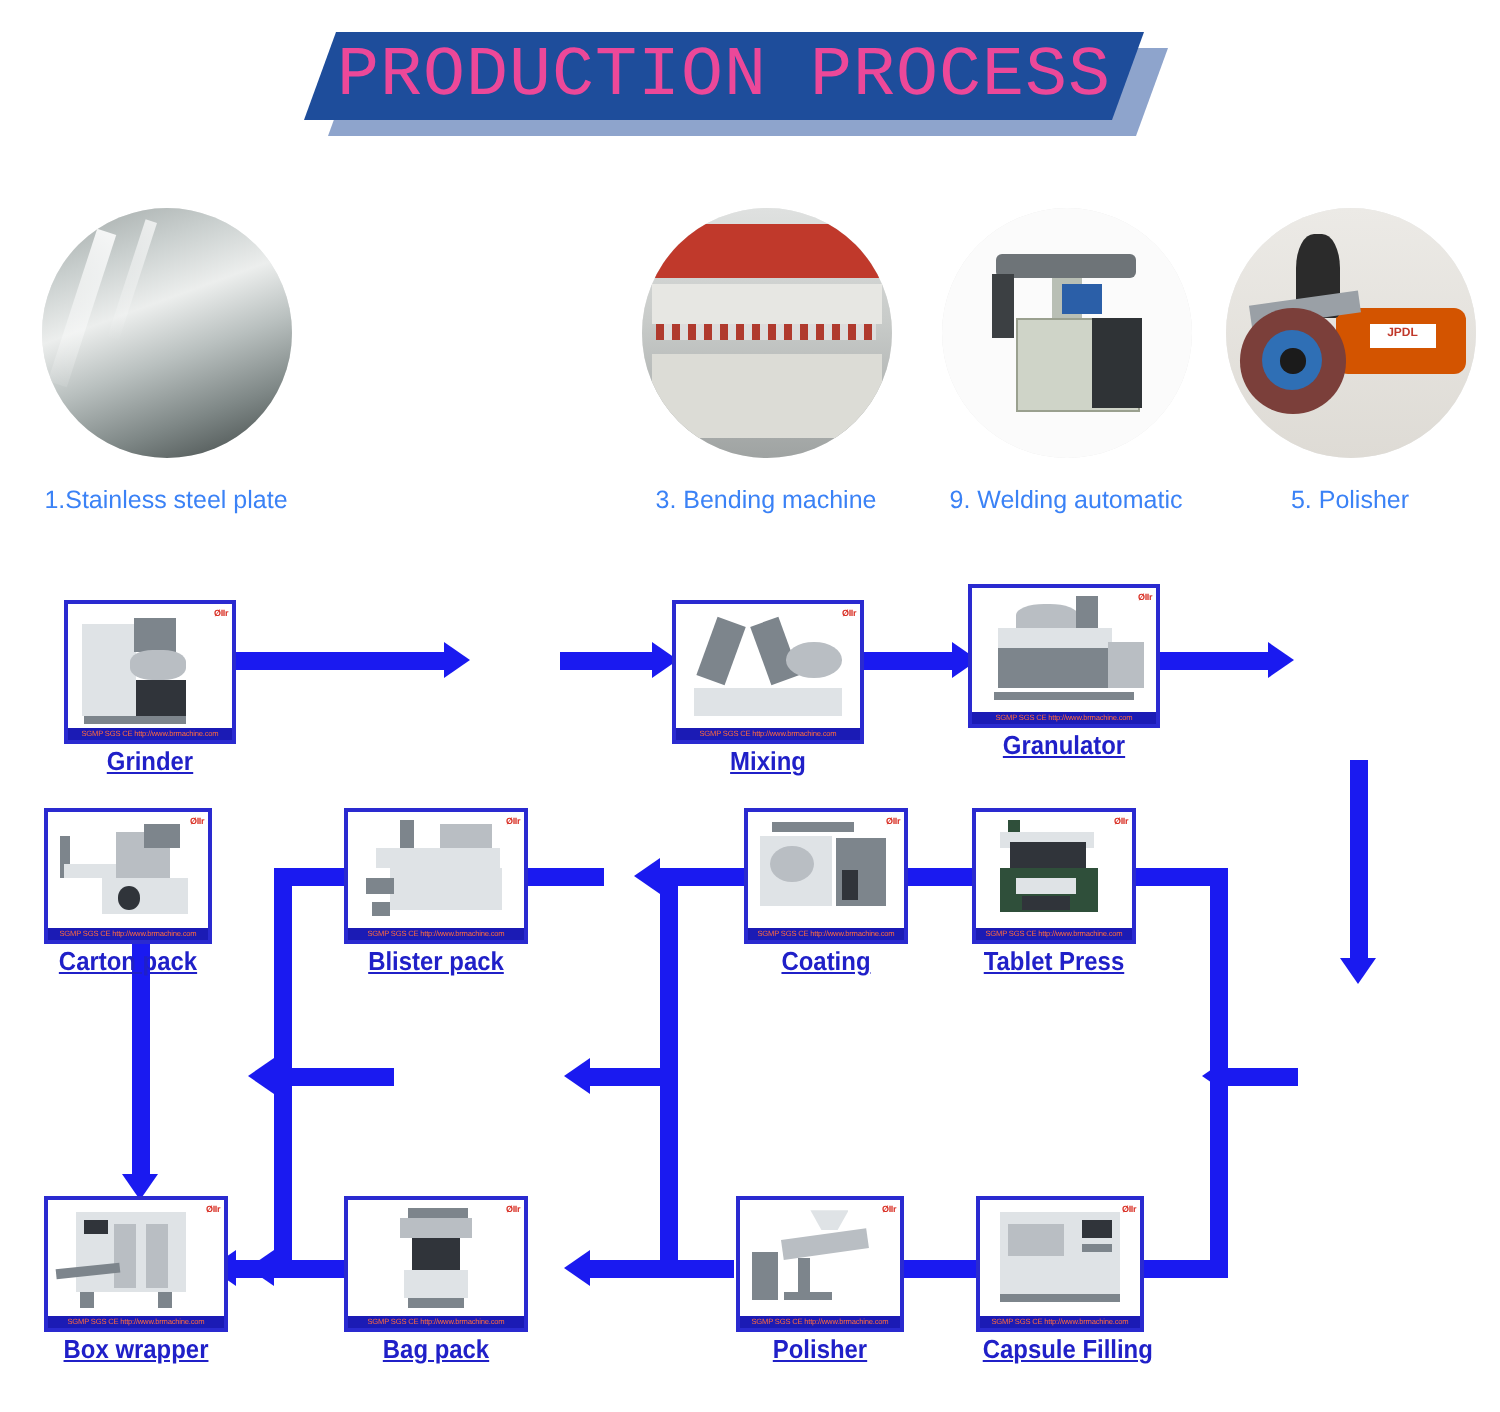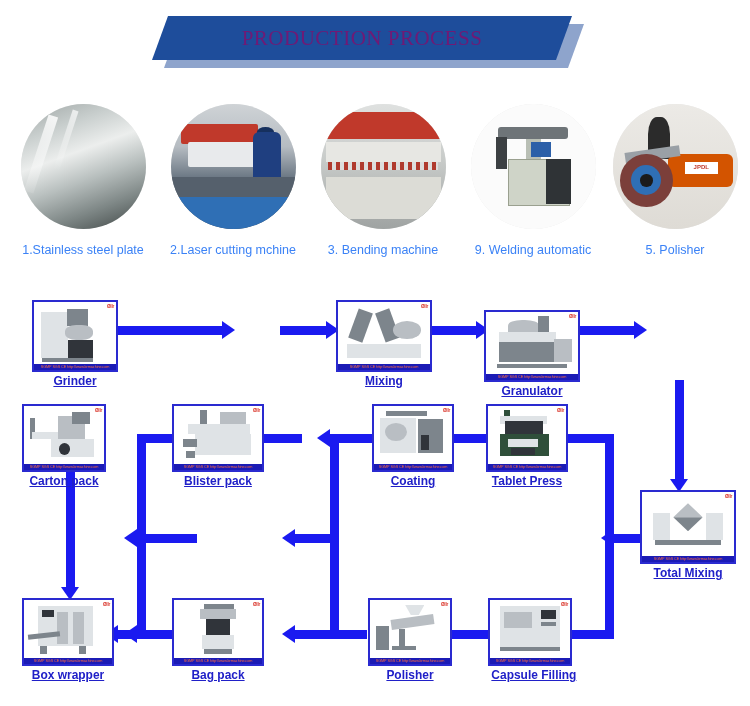--- a/index.html
+++ b/index.html
@@ -21,22 +21,22 @@
     transform:skewX(-20deg);
   }
   .banner-main{
     position:absolute;left:0px;top:0px;width:404px;height:44px;
     background:#1e4d9b;
     transform:skewX(-20deg);
   }
   .banner-text{
     position:absolute;left:0px;top:0px;width:404px;height:44px;
     display:flex;align-items:center;justify-content:center;
-    color:#701a75;font-size:21px;letter-spacing:.5px;
-    font-family:Liberation Serif, serif;
+    color:#ec4899;font-size:35px;letter-spacing:.5px;
+    font-family:Liberation Mono, monospace;
     white-space:nowrap;
   }
 
   
   .circle-row{position:absolute;left:0;top:104px;width:750px;height:175px;}
   .circle-item{position:absolute;top:0;width:150px;text-align:center;}
   .circle{
     width:125px;height:125px;border-radius:50%;
     margin:0 auto;overflow:hidden;position:relative;
     background:#e9e9e9;
@@ -150,33 +150,20 @@
 
   <div class="circle-row">
 
     <div class="circle-item" style="left:8px;">
       <div class="circle">
         <div class="ph plate"></div>
       </div>
       <div class="circ-cap">1.Stainless steel plate</div>
     </div>
 
-    <div class="circle-item" style="left:158px;">
-      <div class="circle">
-        <div class="ph laser">
-          <div class="red"></div>
-            <div class="wht"></div>
-            <div class="cap"></div>
-          <div class="op"></div>
-            <div class="bed"></div>
-            <div class="blu"></div>
-        </div>
-      </div>
-      <div class="circ-cap">2.Laser cutting mchine</div>
-    </div>
 
     <div class="circle-item" style="left:308px;">
       <div class="circle">
         <div class="ph bend">
           <div class="rtop"></div>
             <div class="beam"></div>
           <div class="teeth"></div>
             <div class="base"></div>
         </div>
       </div>
@@ -292,21 +279,21 @@
           <div class="mg d" style="left:46%;top:12%;width:16%;height:46%;transform:rotate(-20deg);"></div>
           <div class="mg" style="left:60%;top:28%;width:30%;height:26%;border-radius:50%;"></div>
           <div class="mg l" style="left:10%;top:62%;width:80%;height:20%;"></div>
         </div>
         <div class="wm">ØIIr</div>
         <div class="strip">SGMP  SGS  CE    http://www.brmachine.com</div>
       </div>
       <div class="cap">Mixing</div>
     </div>
 
-    <div class="node" style="left:484px;top:24px;width:96px;">
+    <div class="node" style="left:484px;top:6px;width:96px;">
       <div class="box" style="height:72px;">
         <div class="art">
           <div class="mg" style="left:24%;top:12%;width:34%;height:18%;border-radius:45% 45% 0 0;"></div>
           <div class="mg d" style="left:56%;top:6%;width:12%;height:24%;"></div>
           <div class="mg l" style="left:14%;top:30%;width:62%;height:14%;"></div>
           <div class="mg d" style="left:14%;top:44%;width:60%;height:30%;"></div>
           <div class="mg" style="left:74%;top:40%;width:20%;height:34%;"></div>
           <div class="mg d" style="left:12%;top:76%;width:76%;height:6%;"></div>
         </div>
         <div class="wm">ØIIr</div>
@@ -373,34 +360,20 @@
           <div class="mg l" style="left:26%;top:52%;width:38%;height:12%;"></div>
           <div class="mg k" style="left:30%;top:66%;width:30%;height:10%;"></div>
         </div>
         <div class="wm">ØIIr</div>
         <div class="strip">SGMP  SGS  CE    http://www.brmachine.com</div>
       </div>
       <div class="cap">Tablet Press</div>
     </div>
 
 
-    <div class="node" style="left:640px;top:204px;width:96px;">
-      <div class="box" style="height:74px;">
-        <div class="art">
-          <div class="mg" style="left:34%;top:16%;width:32%;height:20%;clip-path:polygon(0 100%,50% 0,100% 100%);"></div>
-          <div class="mg d" style="left:34%;top:36%;width:32%;height:20%;clip-path:polygon(0 0,100% 0,50% 100%);"></div>
-          <div class="mg l" style="left:12%;top:30%;width:18%;height:38%;"></div>
-          <div class="mg l" style="left:70%;top:30%;width:18%;height:38%;"></div>
-          <div class="mg d" style="left:14%;top:68%;width:72%;height:8%;"></div>
-        </div>
-        <div class="wm">ØIIr</div>
-        <div class="strip">SGMP  SGS  CE    http://www.brmachine.com</div>
-      </div>
-      <div class="cap">Total Mixing</div>
-    </div>
 
     <div class="node" style="left:22px;top:312px;width:92px;">
       <div class="box" style="height:68px;">
         <div class="art">
           <div class="mg l" style="left:16%;top:10%;width:62%;height:62%;"></div>
           <div class="mg k" style="left:20%;top:16%;width:14%;height:10%;"></div>
           <div class="mg" style="left:38%;top:18%;width:12%;height:50%;"></div>
           <div class="mg" style="left:56%;top:18%;width:12%;height:50%;"></div>
           <div class="mg d" style="left:4%;top:52%;width:36%;height:8%;transform:rotate(-6deg);"></div>
           <div class="mg d" style="left:18%;top:72%;width:8%;height:12%;"></div>

